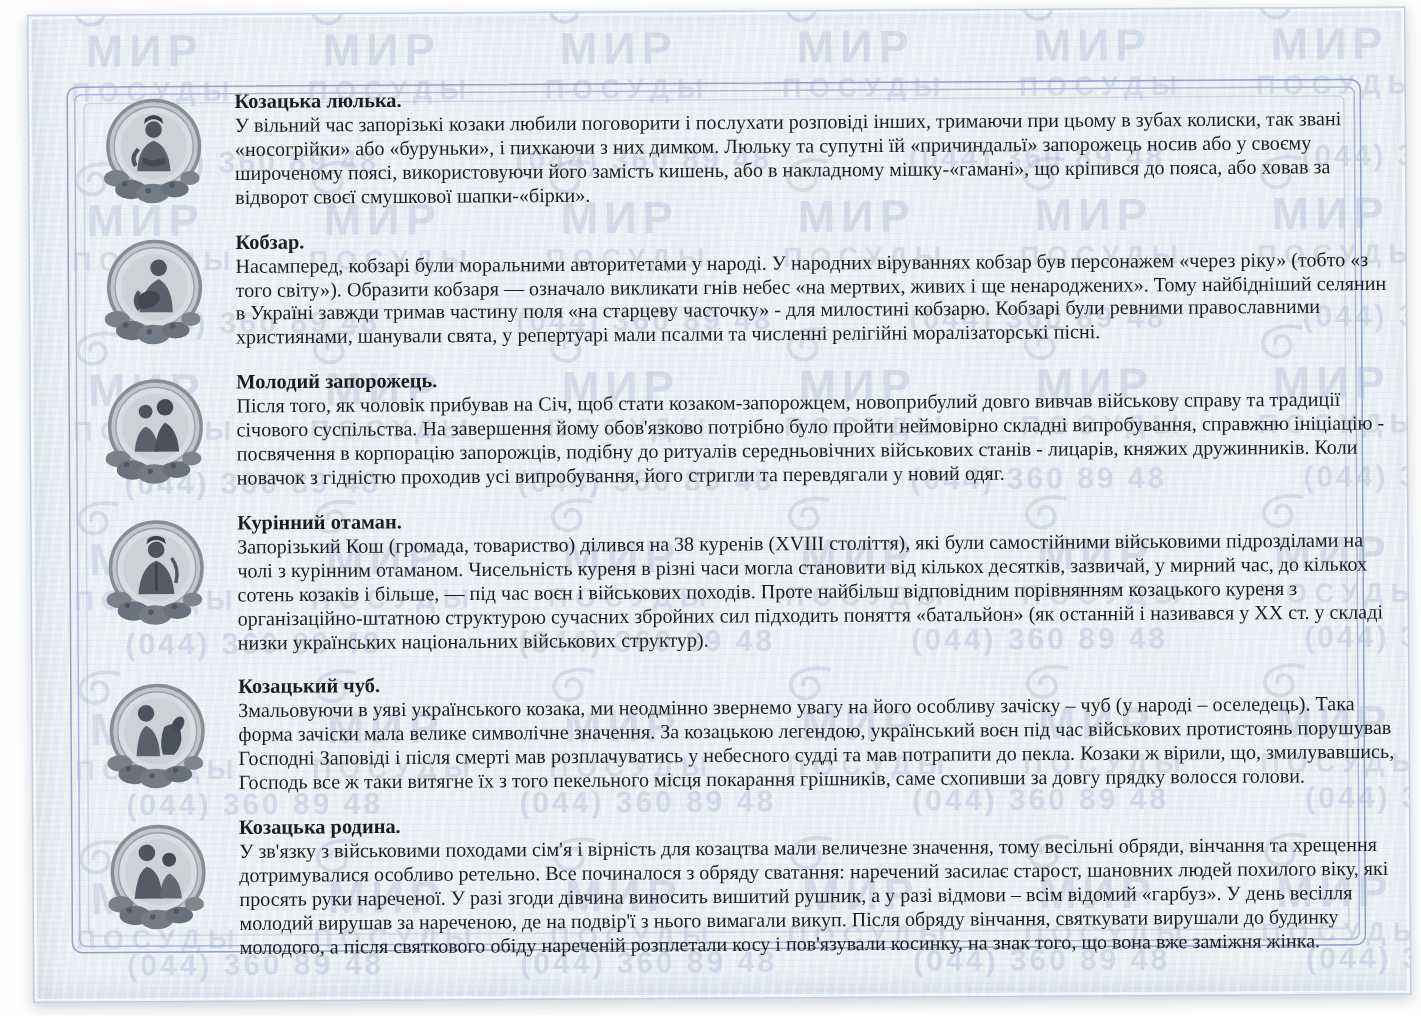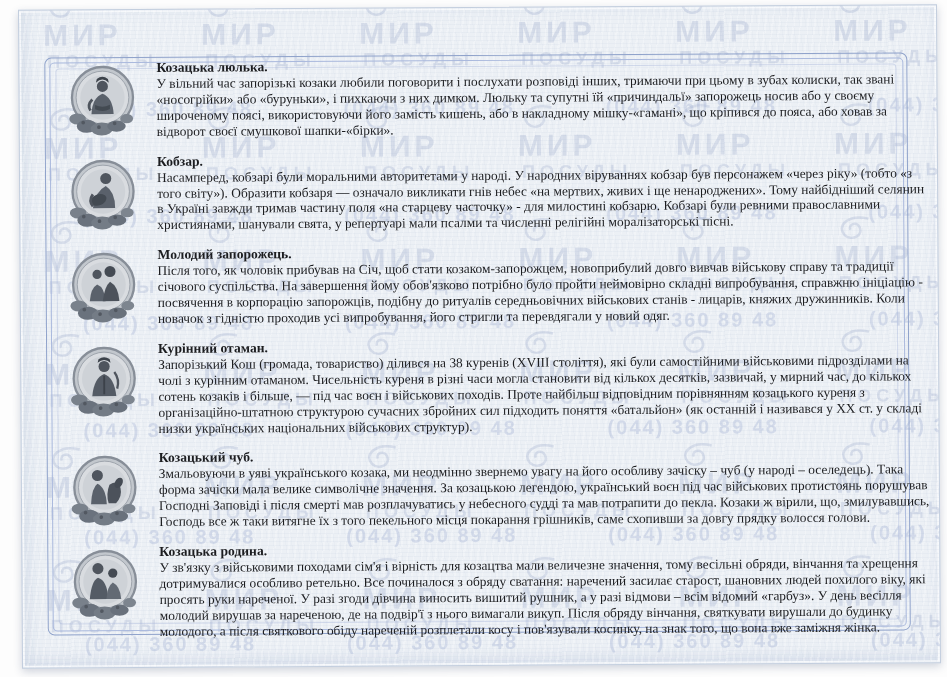--- a/index.html
+++ b/index.html
@@ -16,21 +16,21 @@
      background:
        repeating-linear-gradient(0deg, rgba(175,190,212,.10) 0 1px, rgba(255,255,255,0) 1px 4px),
        repeating-linear-gradient(83deg, rgba(185,198,218,.08) 0 1px, rgba(255,255,255,0) 1px 6px),
        repeating-linear-gradient(97deg, rgba(255,255,255,.25) 0 2px, rgba(255,255,255,0) 2px 7px);
      pointer-events:none;}
   .wm-layer{position:absolute;inset:0;z-index:1;pointer-events:none;}
   .wm-logo{position:absolute;width:150px;color:rgba(143,160,198,.26);
            font-family:"Liberation Sans", sans-serif;font-weight:bold;line-height:1;
            text-align:left;}
   .wm-logo .wm-flourish{display:block;height:26px;margin-left:6px;}
-  .wm-logo .wm-line1{display:block;font-size:30px;letter-spacing:4px;margin-left:6px;}
+  .wm-logo .wm-line1{display:block;font-size:30px;letter-spacing:4px;margin-left:20px;}
   .wm-logo .wm-line2{display:block;font-size:18px;letter-spacing:5px;margin-left:10px;margin-top:2px;}
   .wm-phone{position:absolute;color:rgba(150,167,204,.30);
             font-family:"Liberation Sans", sans-serif;font-weight:bold;
             font-size:20px;letter-spacing:2px;white-space:nowrap;}
   
   .frame-outer{position:absolute;left:25px;top:47px;right:29px;bottom:32px;
                border:1.6px solid #90a3cb;border-radius:7px;z-index:2;pointer-events:none;}
   .frame-inner{position:absolute;inset:3.5px;border:1px solid #aab9dd;border-radius:5px;}
   .frame-inner2{position:absolute;inset:10px;border:1px solid rgba(170,185,220,.45);border-radius:4px;}
 

